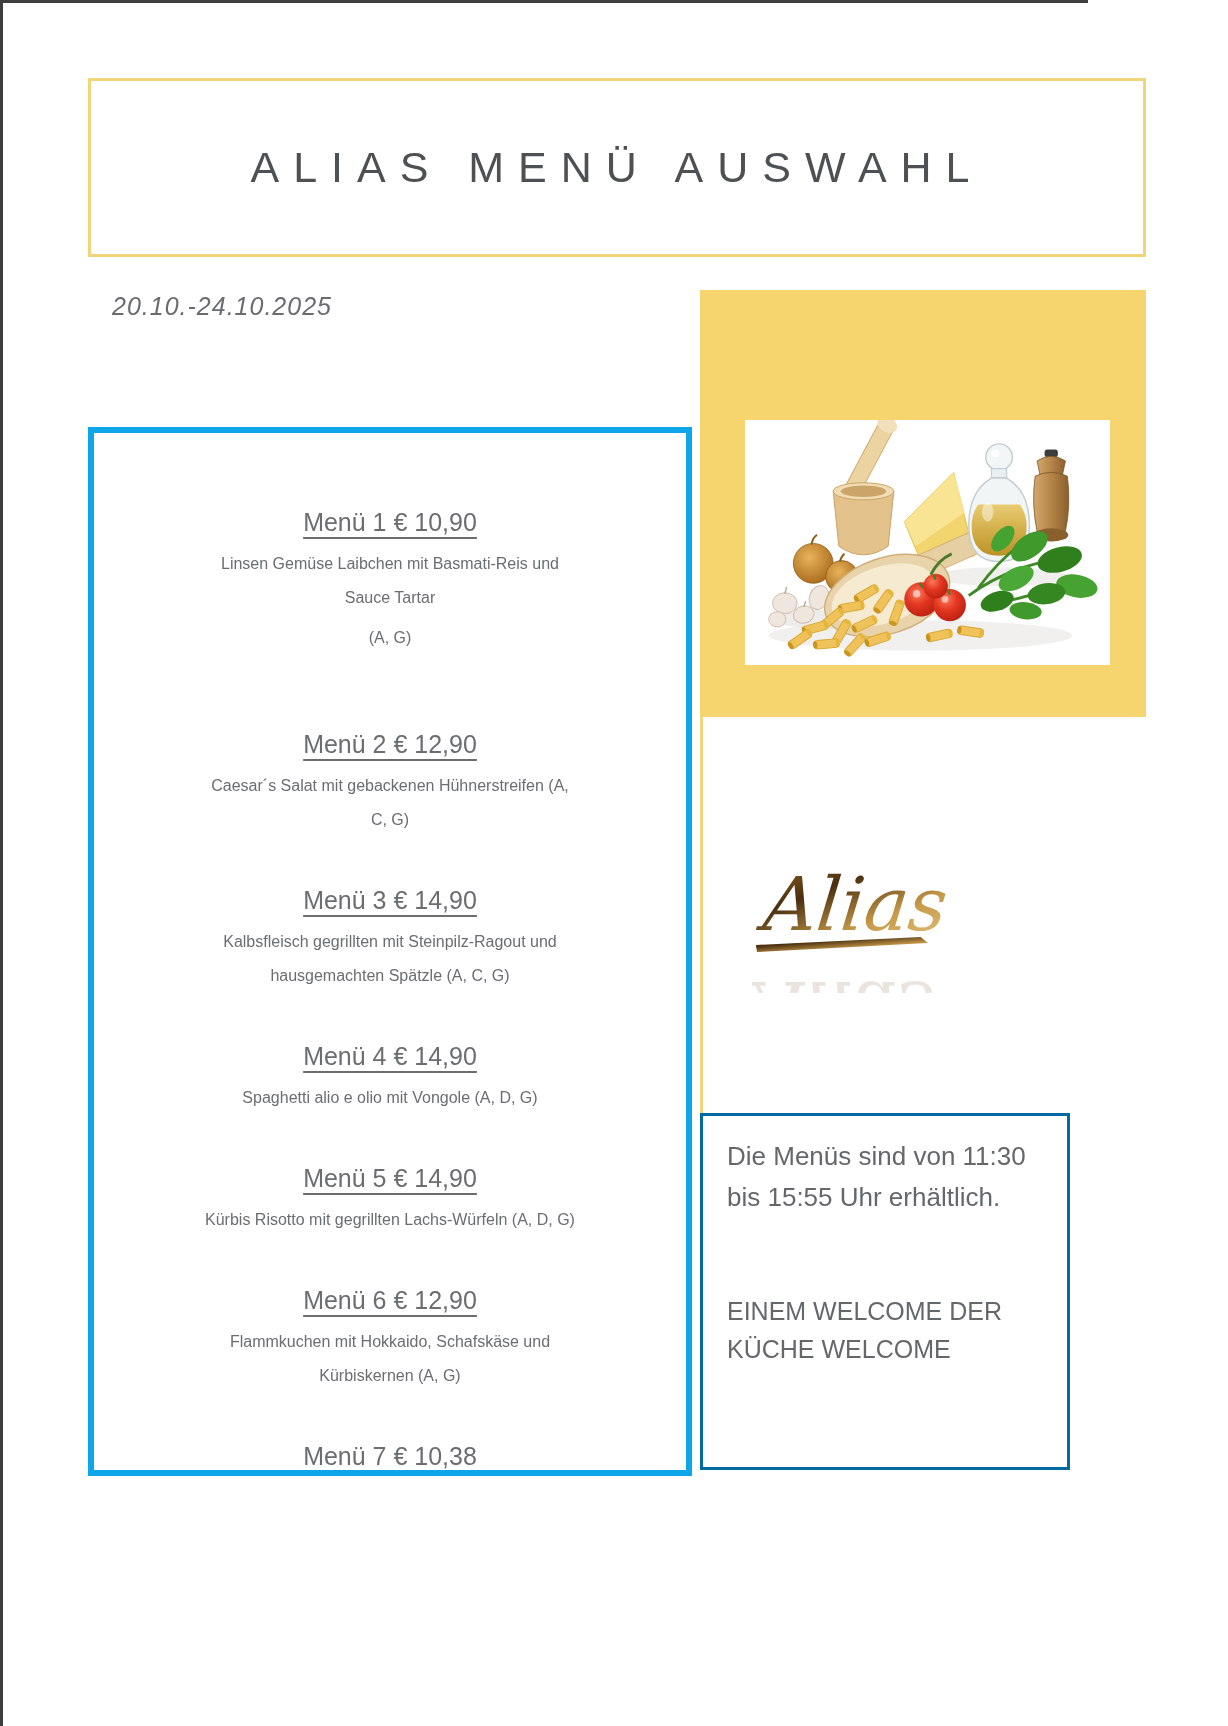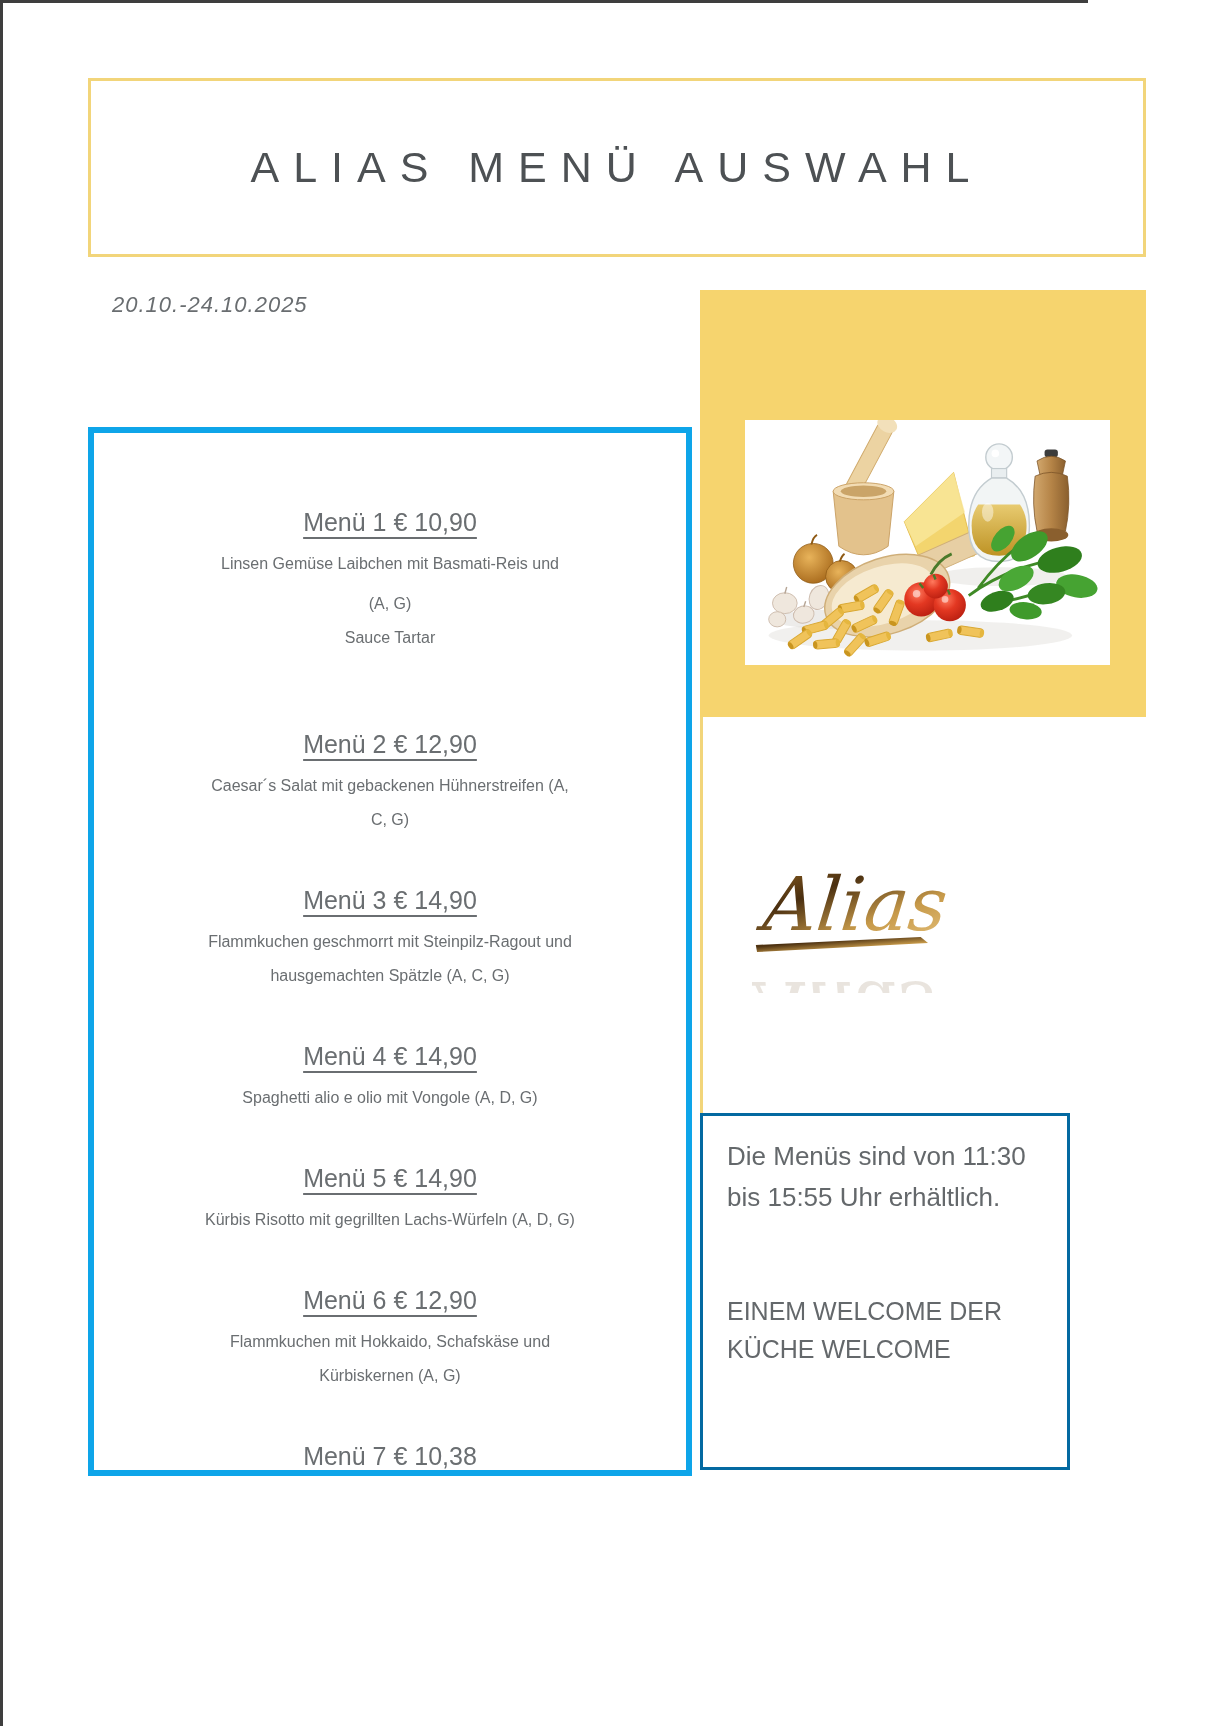--- a/index.html
+++ b/index.html
@@ -14,21 +14,21 @@
   .title-box{
     position:absolute;left:88px;top:78px;width:1058px;height:179px;
     border:3px solid #f2d57a;display:flex;align-items:center;justify-content:center;
   }
   .title-box h1{
     margin:0;font-size:43px;font-weight:400;letter-spacing:14px;color:#4d5154;
     white-space:nowrap;
   }
 
   .date{
-    position:absolute;left:112px;top:292px;font-size:22px;font-style:italic;color:#696d70;
+    position:absolute;left:112px;top:292px;font-size:25px;font-style:italic;color:#696d70;
     letter-spacing:1px;
   }
 
   .menu-box{
     position:absolute;left:88px;top:427px;width:604px;height:1049px;
     border:6px solid #0ea5e9;padding-top:72px;text-align:center;overflow:hidden;
   }
   .entry{margin-bottom:46px;}
   .entry-header{
     font-size:25px;color:#6a6e71;text-decoration:underline;
@@ -71,33 +71,33 @@
     <h1>ALIAS MENÜ AUSWAHL</h1>
   </div>
 
   <div class="date">20.10.-24.10.2025</div>
 
   <div class="menu-box">
 
     <div class="entry first">
       <div class="entry-header">Menü 1 € 10,90</div>
       <div class="entry-line">Linsen Gemüse Laibchen mit Basmati-Reis und</div>
+      <div class="entry-line">Sauce Tartar</div>
       <div class="entry-line allergen">(A, G)</div>
-      <div class="entry-line">Sauce Tartar</div>
     </div>
 
     <div class="entry">
       <div class="entry-header">Menü 2 € 12,90</div>
       <div class="entry-line">Caesar´s Salat mit gebackenen Hühnerstreifen (A,</div>
       <div class="entry-line">C, G)</div>
     </div>
 
     <div class="entry">
       <div class="entry-header">Menü 3 € 14,90</div>
-      <div class="entry-line">Flammkuchen geschmorrt mit Steinpilz-Ragout und</div>
+      <div class="entry-line">Kalbsfleisch gegrillten mit Steinpilz-Ragout und</div>
       <div class="entry-line">hausgemachten Spätzle (A, C, G)</div>
     </div>
 
     <div class="entry">
       <div class="entry-header">Menü 4 € 14,90</div>
       <div class="entry-line">Spaghetti alio e olio mit Vongole (A, D, G)</div>
     </div>
 
     <div class="entry">
       <div class="entry-header">Menü 5 € 14,90</div>

